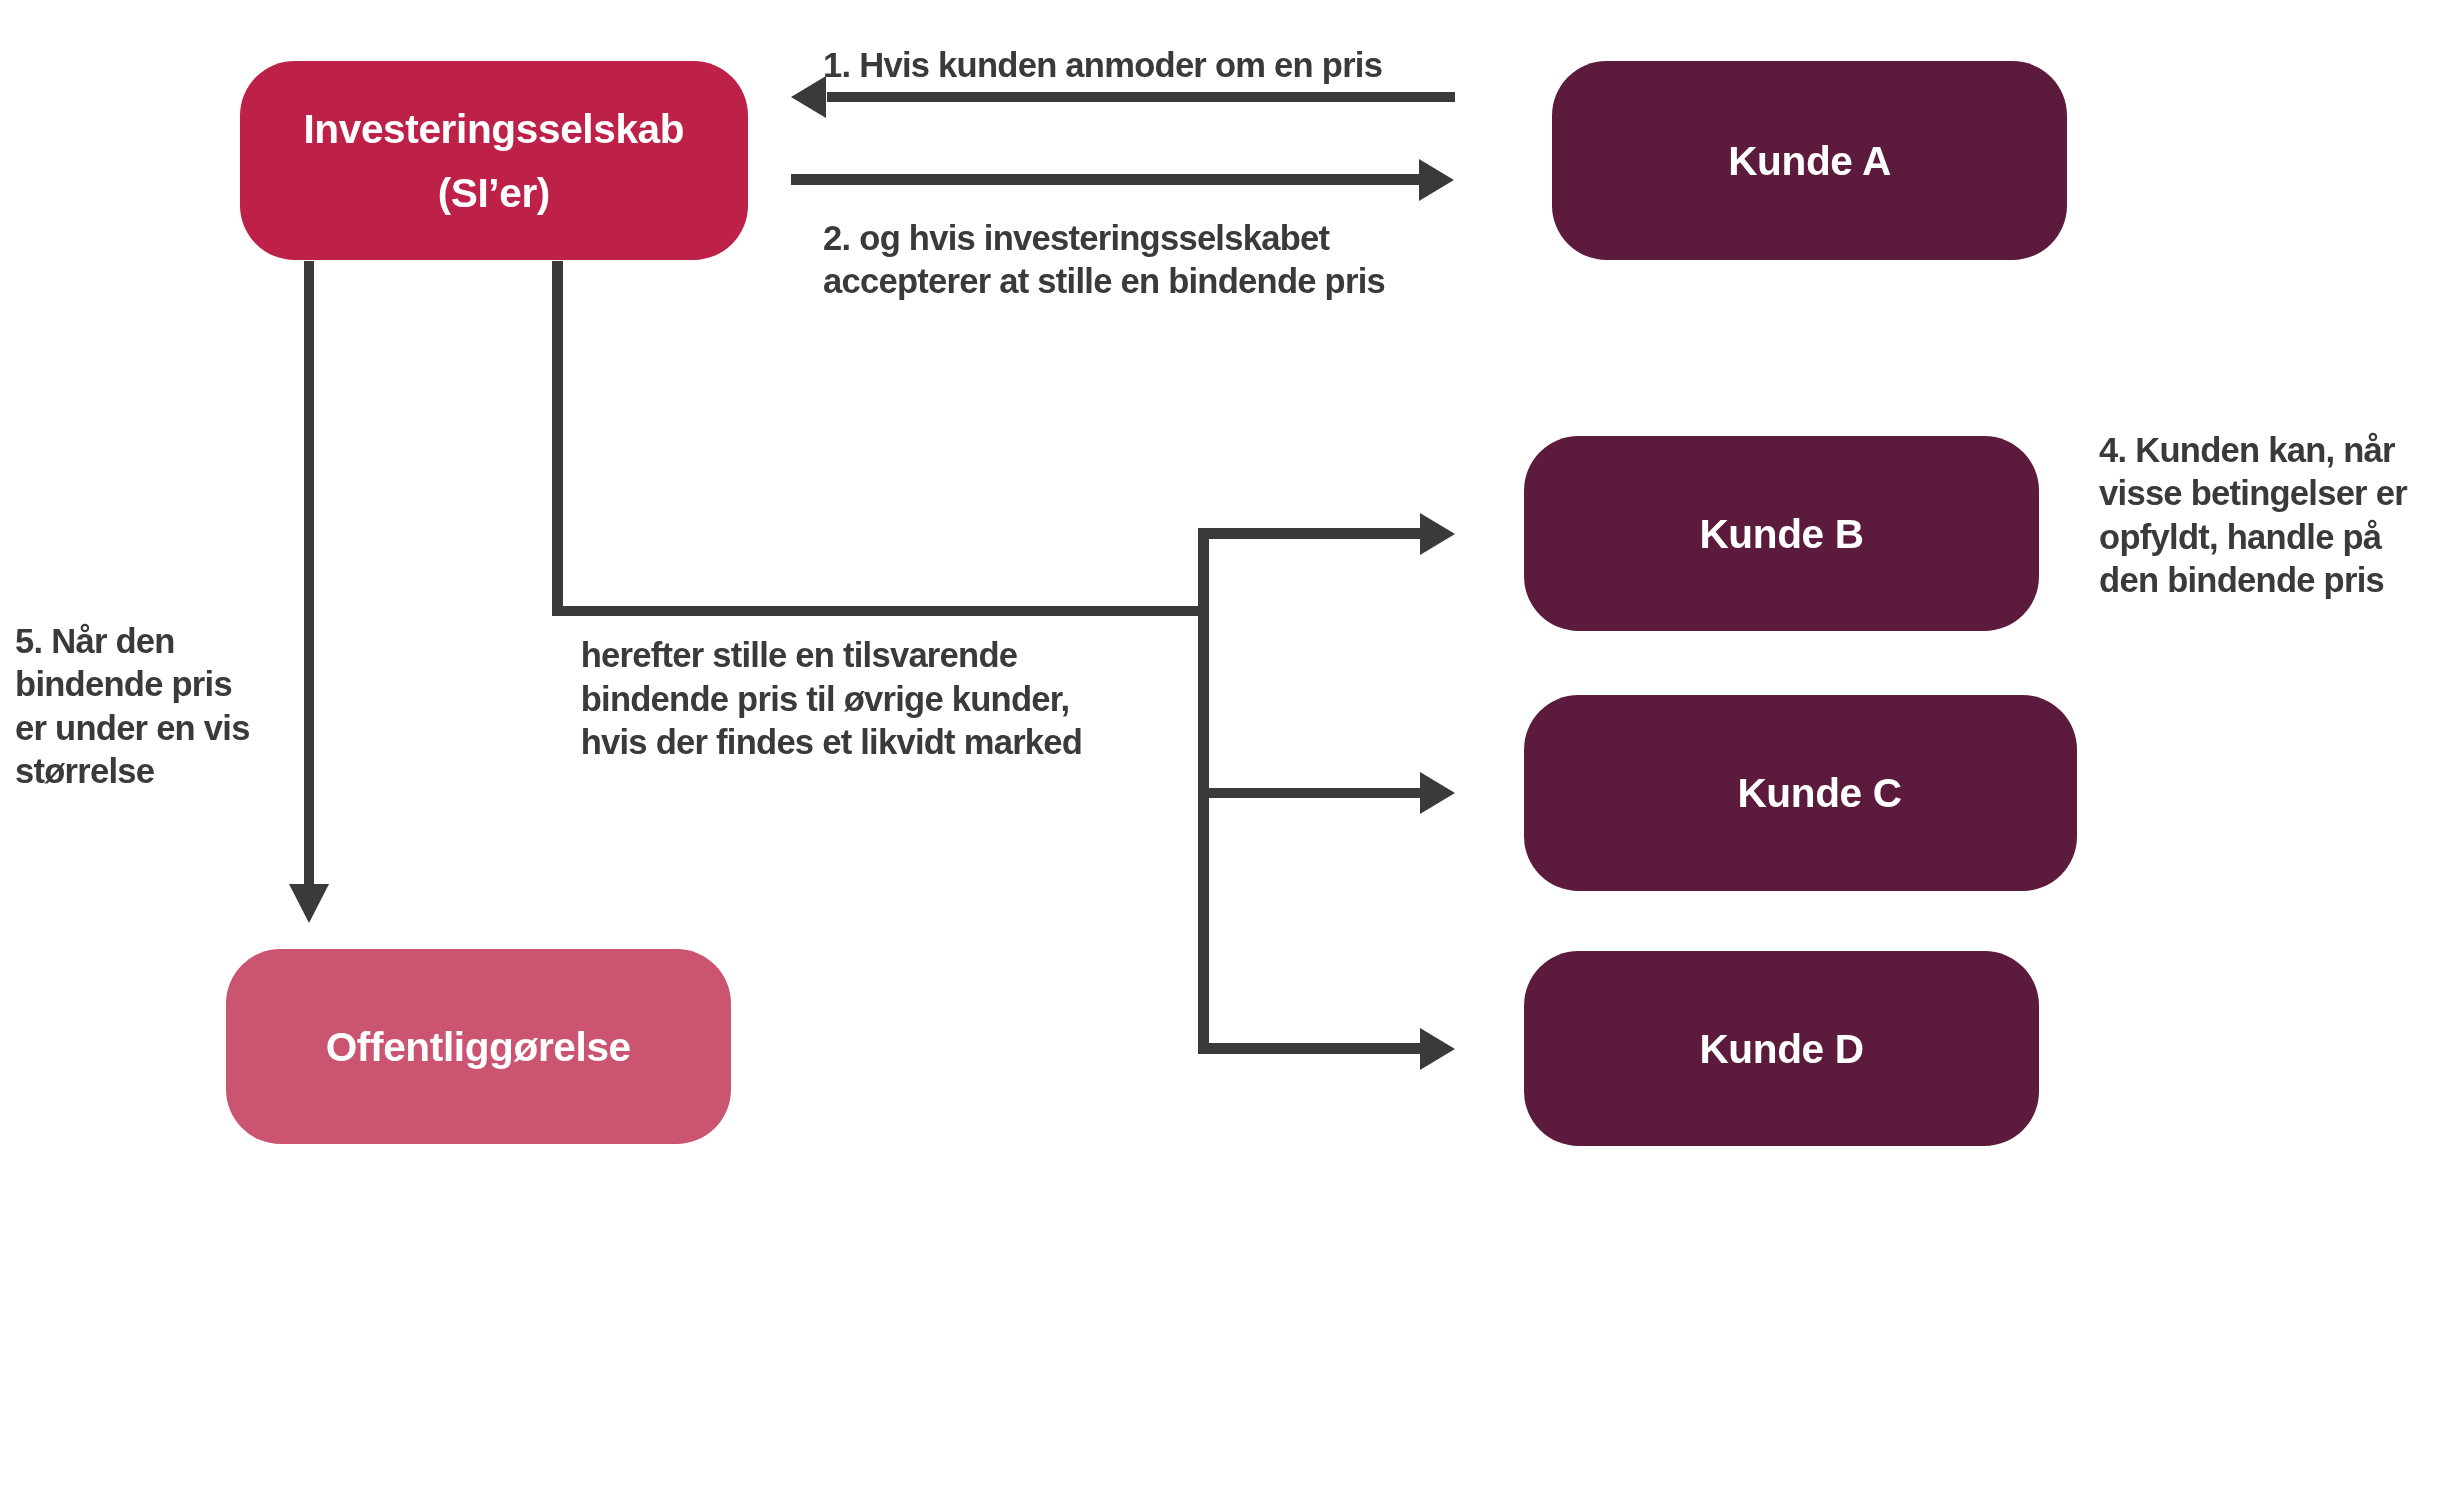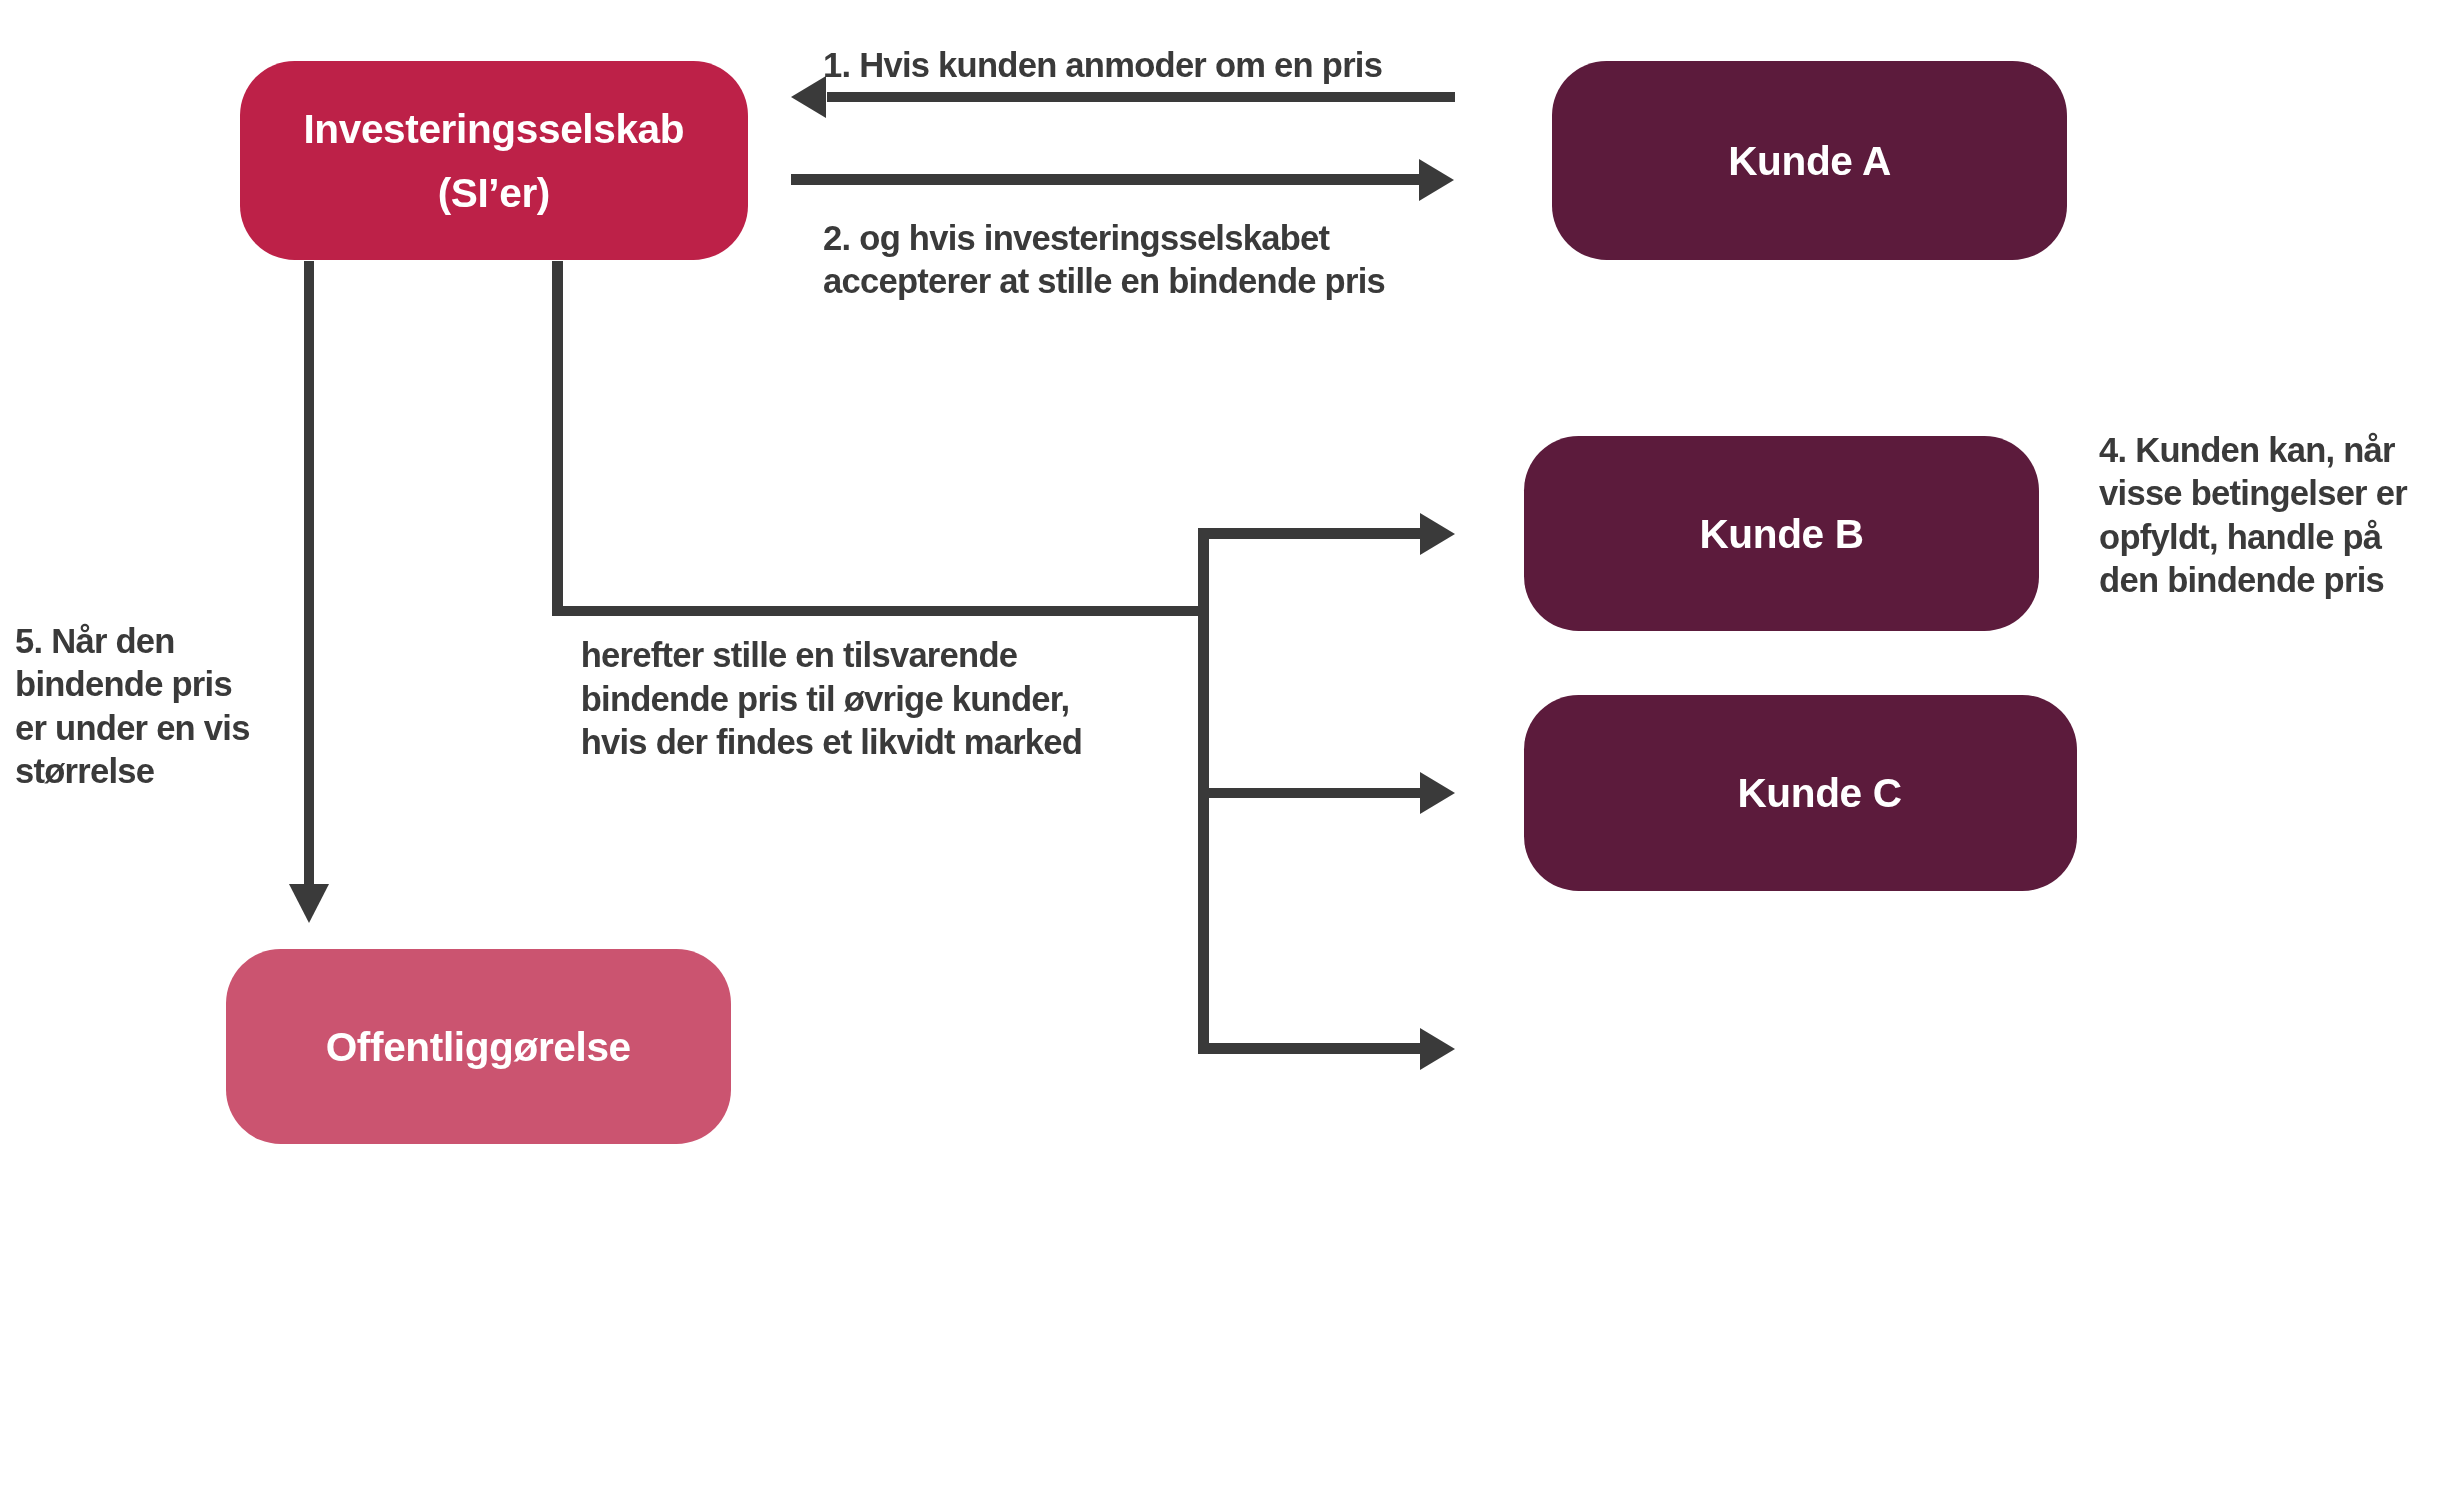--- a/index.html
+++ b/index.html
@@ -96,20 +96,23 @@
   </div>
 
   <div class="node plum" id="kb">
     <span>Kunde B</span>
   </div>
 
   <div class="node plum" id="kc">
     <span>Kunde C</span>
   </div>
 
+  <div class="node plum" id="kd">
+    <span>Kunde D</span>
+  </div>
 
   <div class="node rose" id="off">
     <span>Offentliggørelse</span>
   </div>
 
   <div class="shaft" id="a1s"></div>
   <div class="head left" id="a1h"></div>
 
   <div class="shaft" id="a2s"></div>
   <div class="head right" id="a2h"></div>

